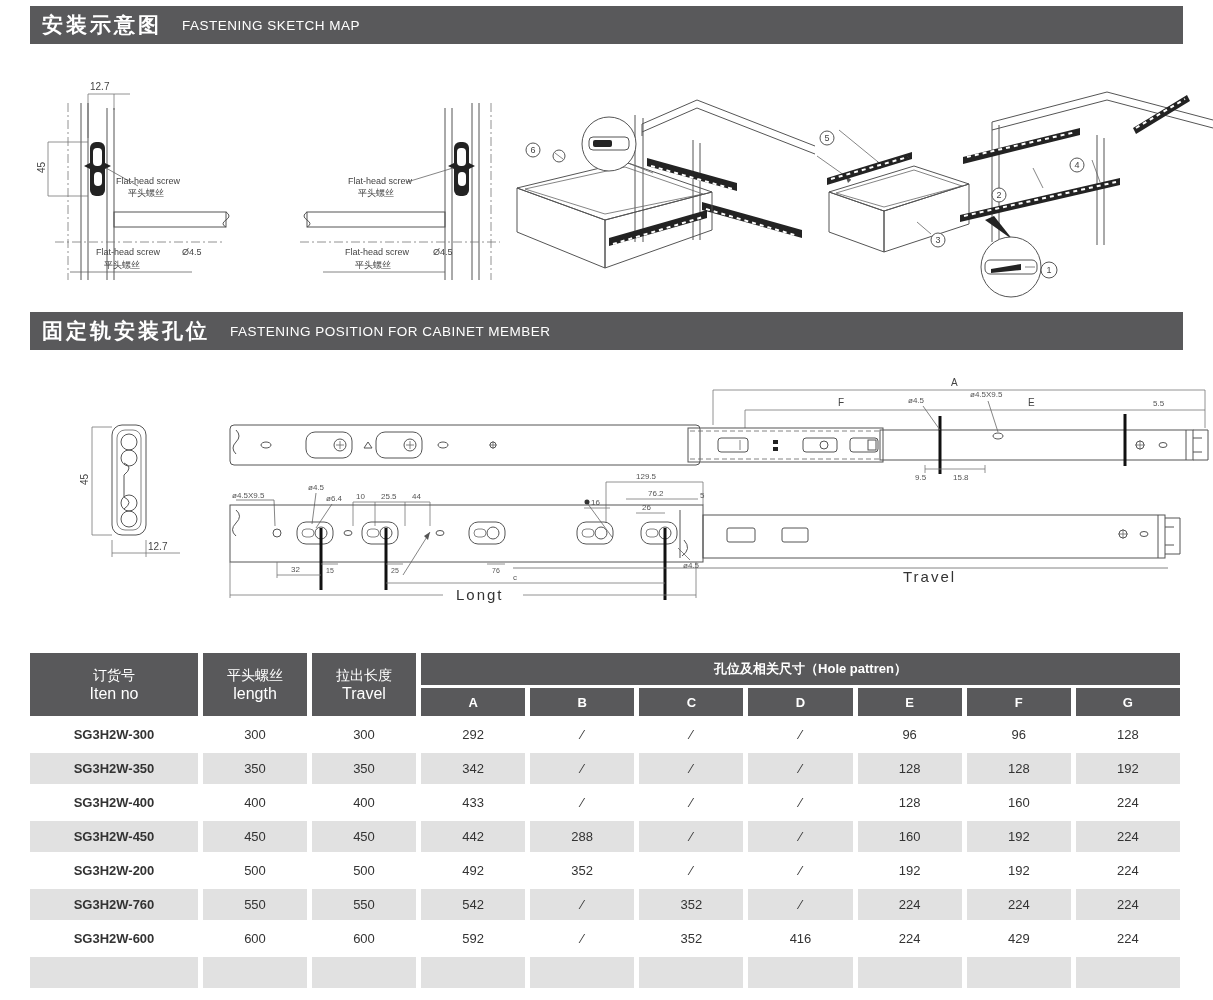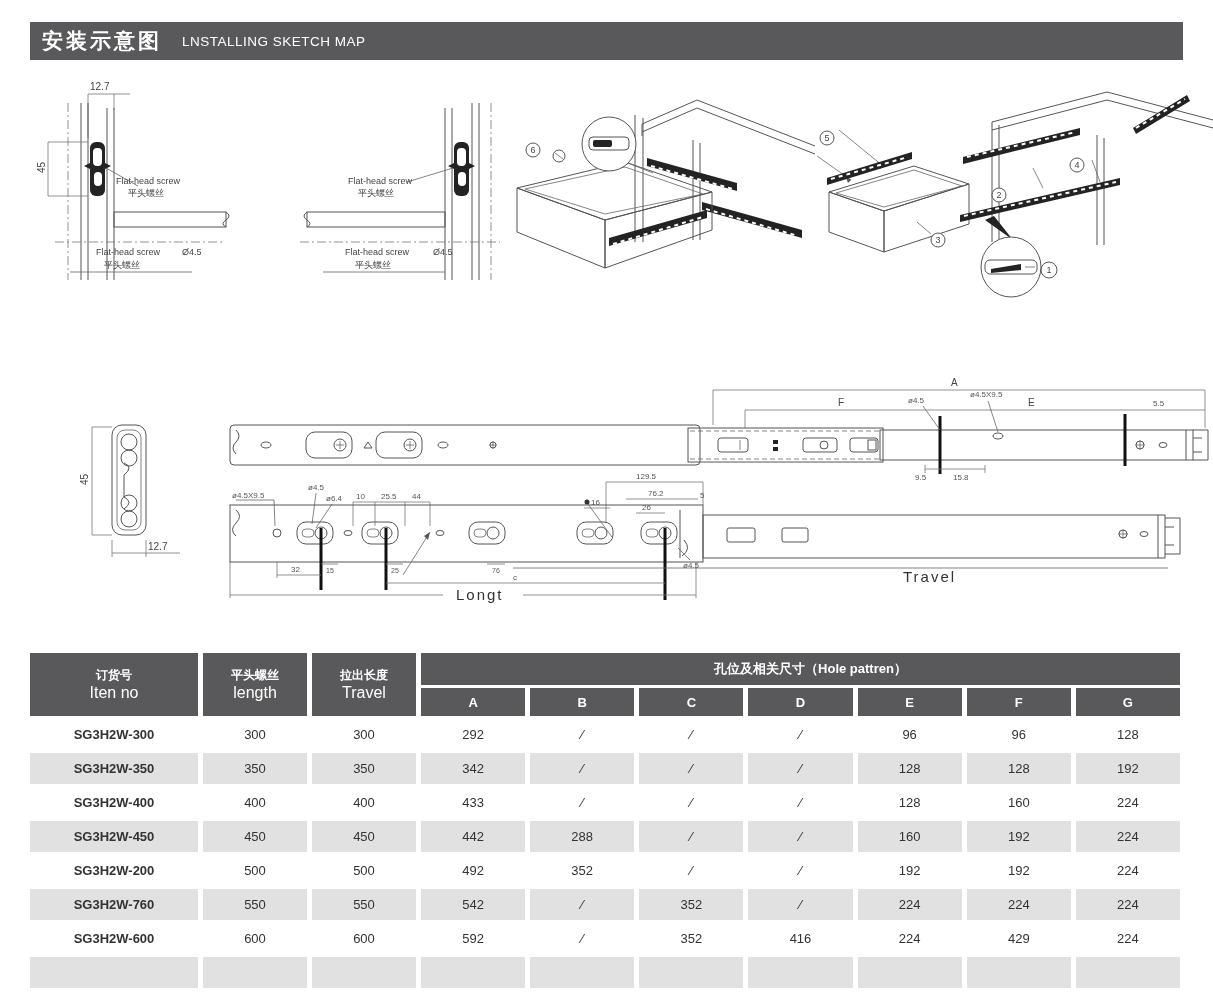--- a/index.html
+++ b/index.html
@@ -21,37 +21,37 @@
   .dimsm{font-size:8px;fill:#555;}
   .dimxs{font-size:7px;fill:#555;}
   .lbl{font-size:9px;fill:#444;}
   .big{font-size:15px;fill:#333;letter-spacing:2px;}
   .badge{fill:#fff;stroke:#555;stroke-width:1;}
   .badgetx{font-size:9px;fill:#444;text-anchor:middle;}
   
   .spec-table{position:absolute;left:25px;top:650px;width:1160px;
               border-collapse:separate;border-spacing:5px 3px;table-layout:fixed;}
   .spec-table th{background:#59595b;color:#fff;font-weight:normal;padding:2px 0;}
-  .spec-table .th-zh{font-size:12px;font-weight:bold;}
+  .spec-table .th-zh{font-size:14px;font-weight:normal;}
   .spec-table .th-en{font-size:16px;}
   .spec-table .hole-th{font-size:13px;font-weight:bold;height:28px;padding-left:20px;}
   .spec-table .sub th{font-size:13px;font-weight:bold;height:24px;}
   .spec-table tbody td{background:#fff;text-align:center;font-size:13px;
                        color:#333;height:31px;padding:0;}
   .spec-table tbody tr:nth-child(even) td{background:#e1e1e1;}
   .spec-table tbody td.item{font-weight:bold;}
 </style>
 </head>
 <body>
 
 <div class="page">
 
-  <div class="bar" style="top:22px;">
+  <div class="bar" style="top:6px;">
     <span class="zh">安装示意图</span>
-    <span class="en">LNSTALLING SKETCH MAP</span>
+    <span class="en">FASTENING SKETCH MAP</span>
   </div>
 
   <svg style="left:40px;top:78px;" width="250" height="218" viewBox="0 0 250 218">
 
     <text x="50" y="12" class="dim">12.7</text>
     <line x1="48" y1="16" x2="90" y2="16" class="dimln"></line>
     <line x1="48" y1="16" x2="48" y2="60" class="dimln"></line>
     <line x1="74" y1="16" x2="74" y2="32" class="dimln"></line>
 
     <line x1="28" y1="25" x2="28" y2="202" class="dashdot"></line>
@@ -239,20 +239,24 @@
       <polygon points="174,189 204,184 204,190 174,193" class="dark"></polygon>
       <line x1="208" y1="187" x2="218" y2="187" class="lnt"></line>
     </g>
 
     <g>
       <circle cx="232" cy="190" r="8" class="badge"></circle>
       <text x="232" y="193" class="badgetx">1</text>
     </g>
   </svg>
 
+  <div class="bar" style="top:312px;">
+    <span class="zh">固定轨安装孔位</span>
+    <span class="en">FASTENING POSITION FOR CABINET MEMBER</span>
+  </div>
 
   <svg style="left:40px;top:395px;" width="185" height="190" viewBox="0 0 185 190">
     <g>
       <rect x="72" y="30" width="34" height="110" rx="10" class="ln"></rect>
       <rect x="77" y="35" width="24" height="100" rx="8" class="lnt"></rect>
       <path d="M84,68 q10,4 0,12 l0,22 q10,5 0,12" class="ln"></path>
       <circle cx="89" cy="47" r="8" class="ln"></circle>
       <circle cx="89" cy="63" r="8" class="ln"></circle>
       <circle cx="89" cy="108" r="8" class="ln"></circle>
       <circle cx="89" cy="124" r="8" class="ln"></circle>

